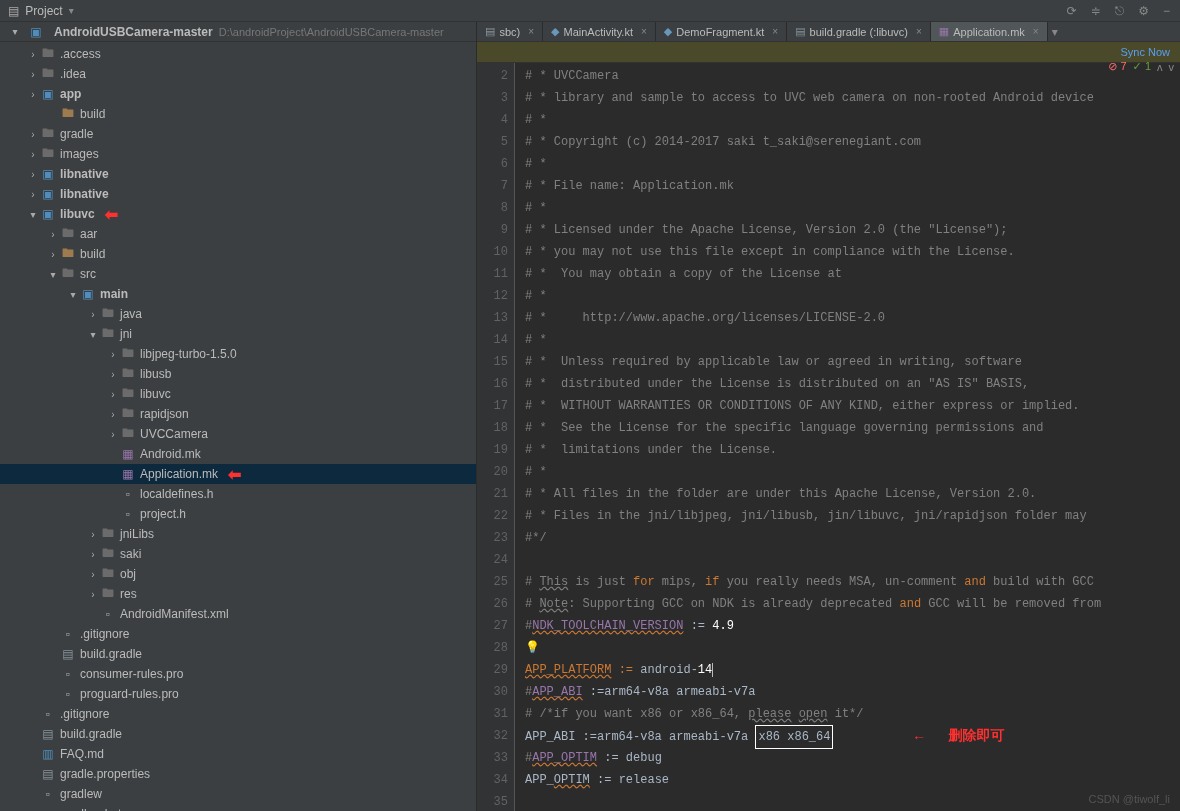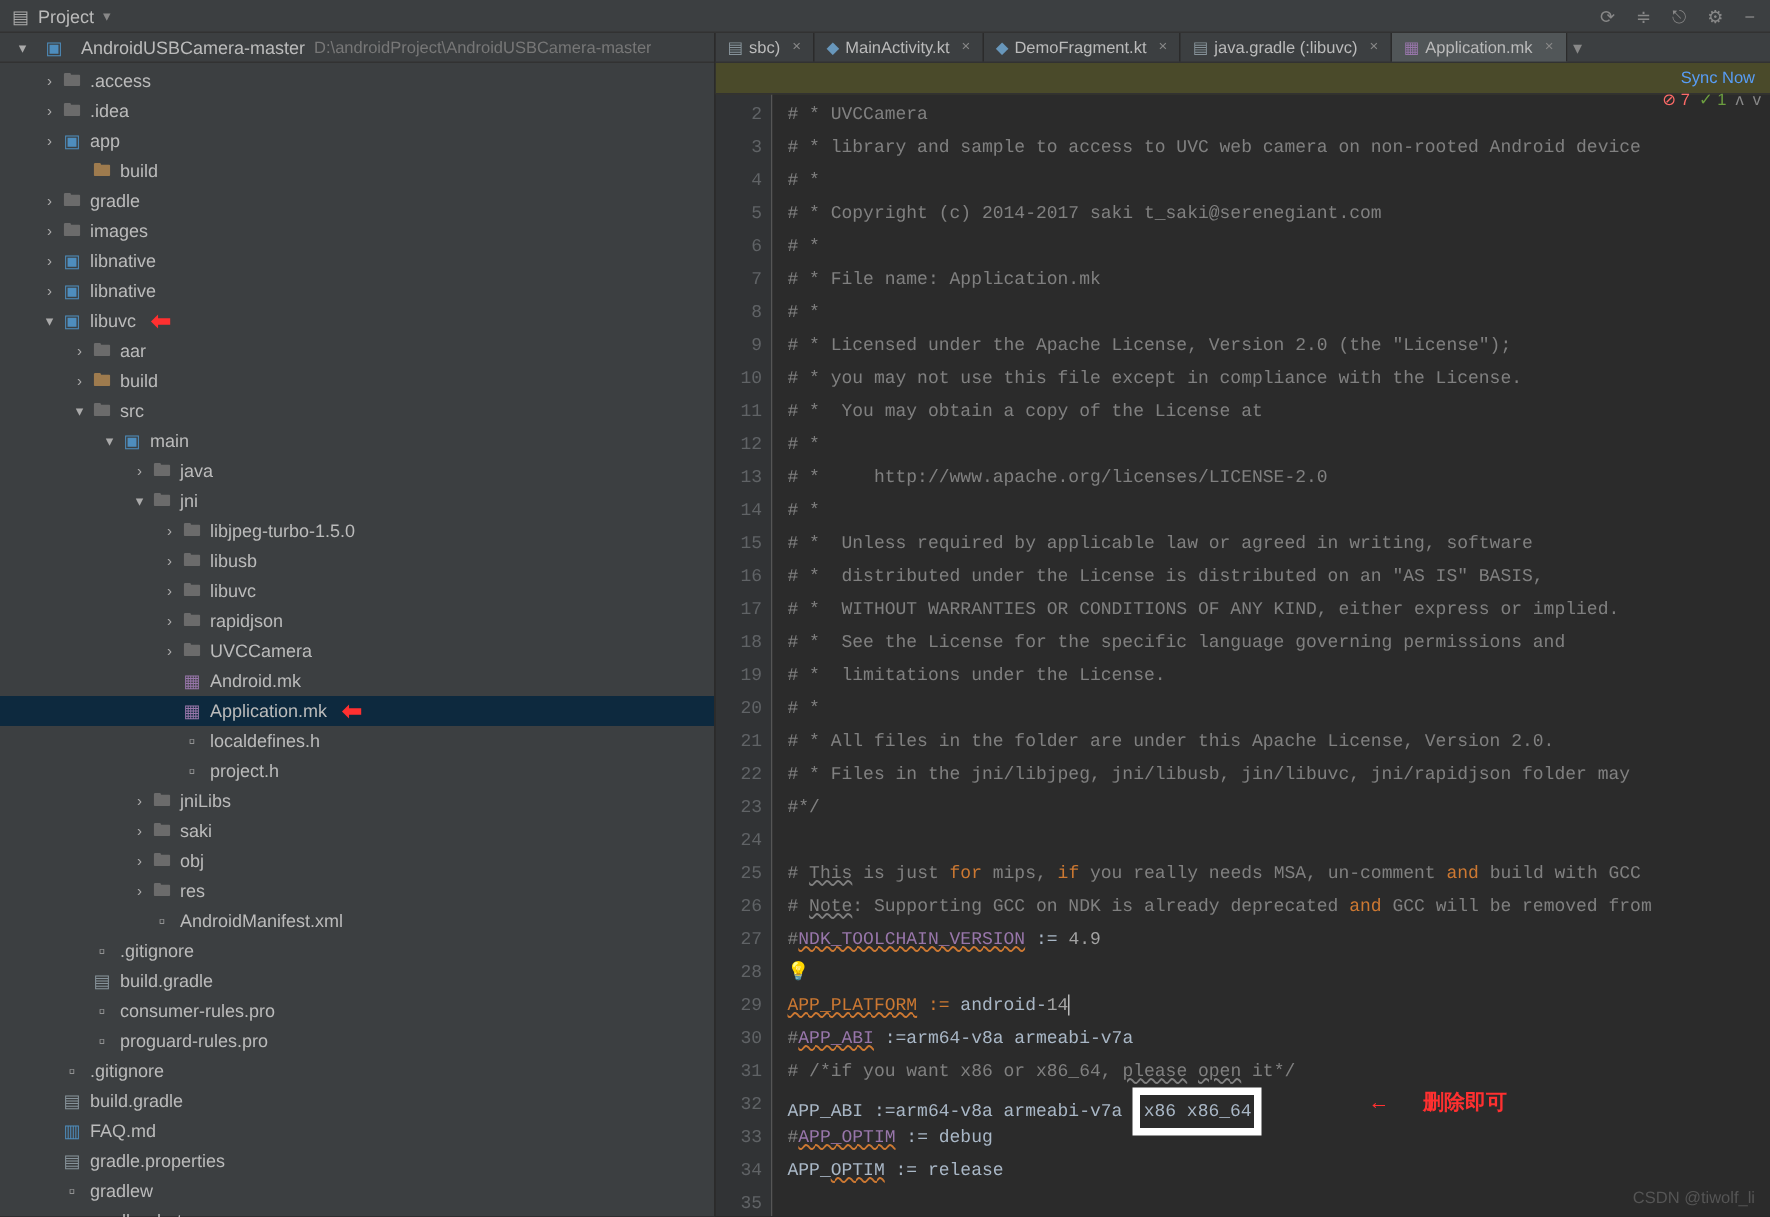--- a/index.html
+++ b/index.html
@@ -95,21 +95,21 @@
 }
 .folder-icon { color: #9e7b4e; }
 .folder-dim { color: #6b6b6b; }
 .module-icon { color: #4e8dbd; }
 .file-icon { color: #aaa; }
 .mk-icon { color: #9876aa; }
 .gradle-icon { color: #87939a; }
 .kt-icon { color: #6897bb; }
 .md-icon { color: #4e8dbd; }
 .tree-label { color: #bbb; }
-.tree-label.bold { font-weight: normal; }
+.tree-label.bold { font-weight: bold; }
 .red-arrow {
   color: #ff3030;
   font-size: 16px;
   margin-left: 10px;
   font-weight: bold;
 }
 
 .editor-panel {
   flex: 1;
   display: flex;
@@ -182,29 +182,29 @@
 .code {
   flex: 1;
   padding: 2px 0 0 10px;
   background: #2b2b2b;
   overflow:hidden;
   white-space: pre;
 }
 .code-line { height: 22px; line-height: 22px; position: relative; }
 .comment { color: #808080; }
 .keyword { color: #cc7832; }
-.number { color: #a3a3a3; }
+.number { color: #ffffff; }
 .var { color: #9876aa; text-align: right; }
 .op { color: #a9b7c6; }
 .underline { text-decoration: underline wavy #808080; }
 .underline2 { text-decoration: underline wavy #cc7832;}
 .caret { border-left: 1px solid #bbb; animation: blink 1s infinite; }
 .bulb { color: #ffc66d; }
 .red-box {
-  border: 5px solid #ffffff;
+  border: 1px solid #ffffff;
   padding: 0 2px;
   display: inline-block;
 }
 .annotation-red {
   color: #ff3030;
   font-size: 14px;
   position: absolute;
   font-weight: bold;
 }
 .watermark {
@@ -454,21 +454,21 @@
           <span>MainActivity.kt</span>
           <span class="close">×</span>
         </div>
         <div class="tab">
           <span class="kt-icon">◆</span>
           <span>DemoFragment.kt</span>
           <span class="close">×</span>
         </div>
         <div class="tab">
           <span class="gradle-icon">▤</span>
-          <span>java.gradle (:libuvc)</span>
+          <span>build.gradle (:libuvc)</span>
           <span class="close">×</span>
         </div>
         <div class="tab active">
           <span class="mk-icon">▦</span>
           <span>Application.mk</span>
           <span class="close">×</span>
         </div>
         <div class="tab-arrow">▾</div>
       </div>
     <div class="banner">

